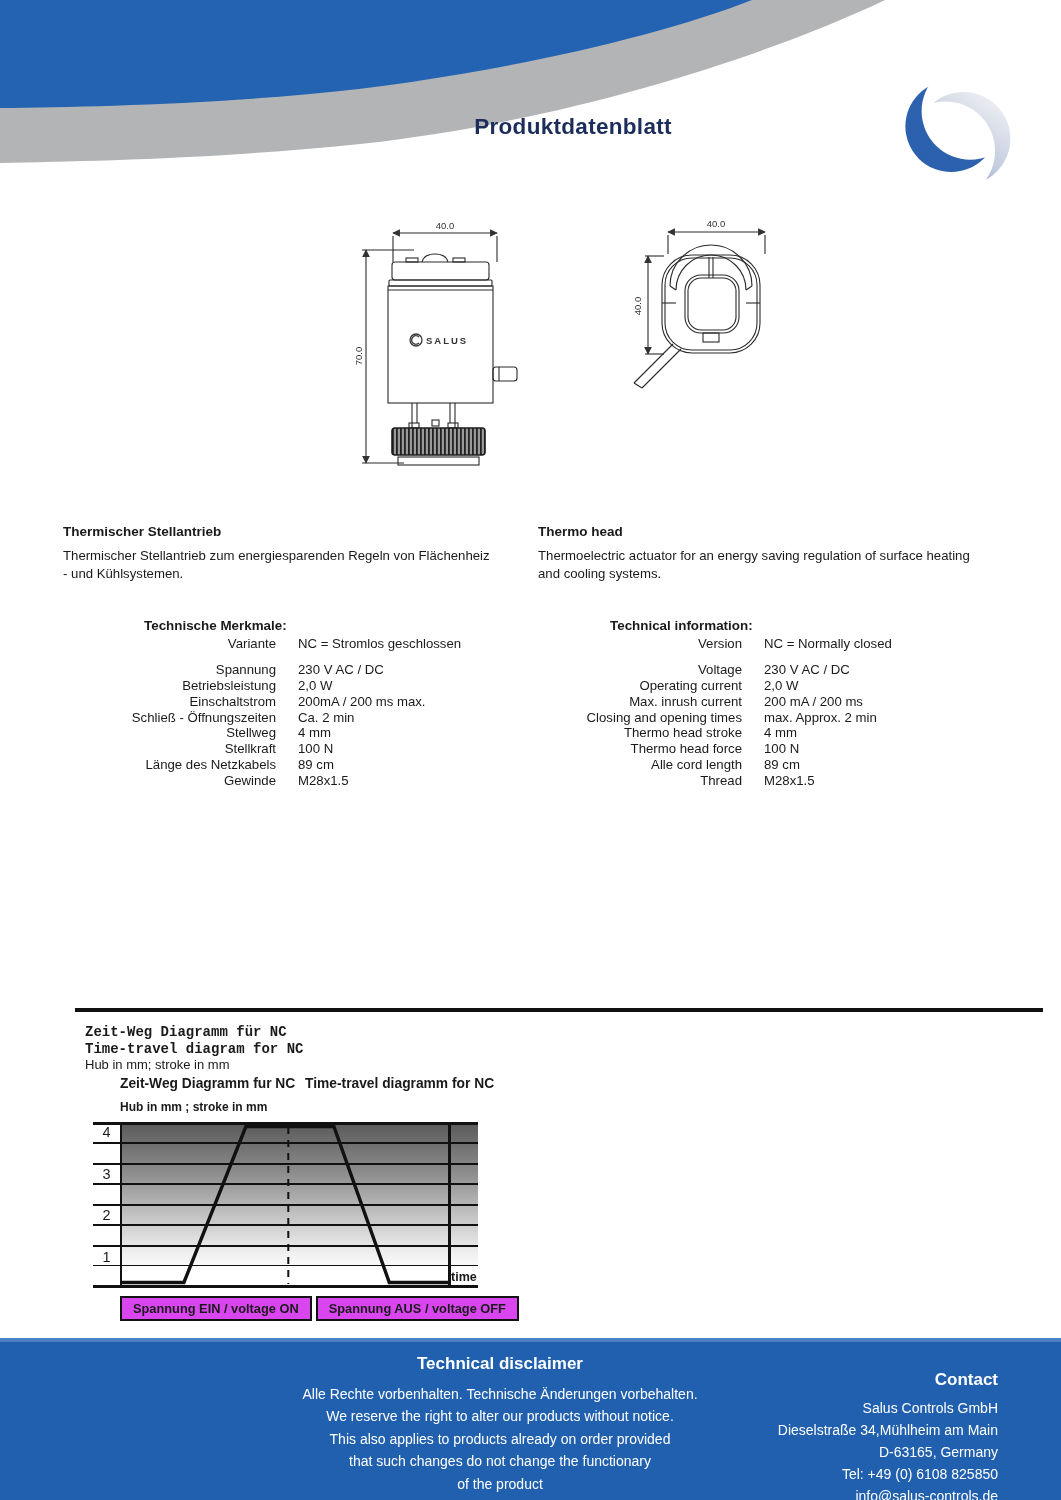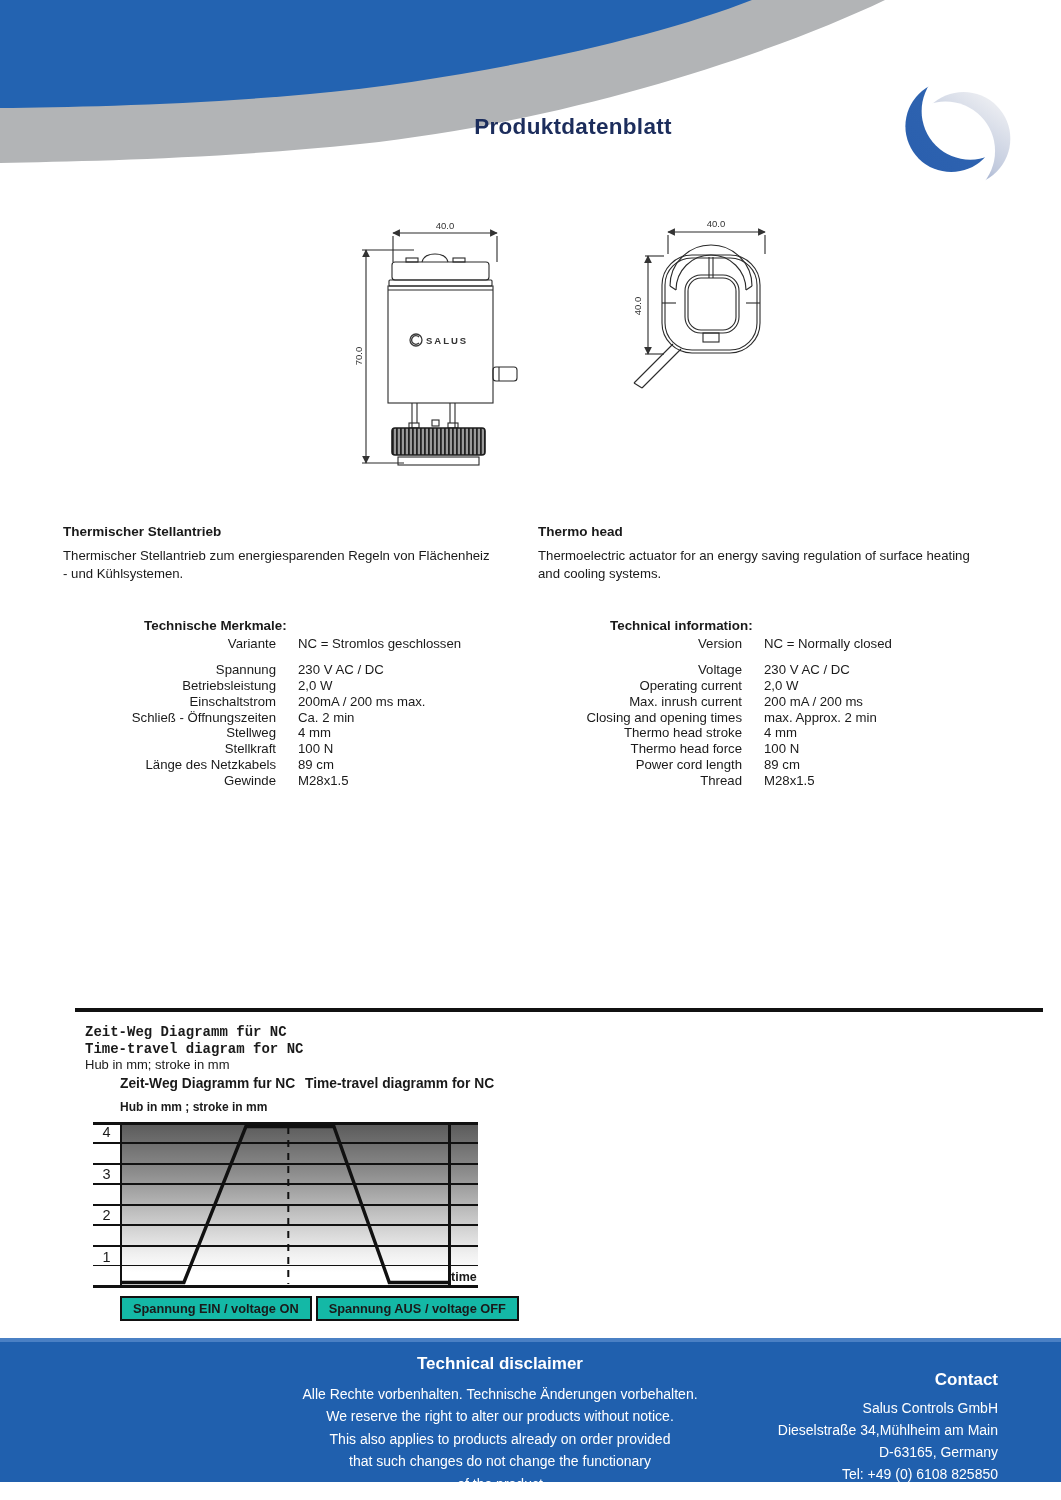--- a/index.html
+++ b/index.html
@@ -55,25 +55,25 @@
     background:linear-gradient(#5c5c5c,#8d8d8d 30%,#c6c6c6 58%,#efefef 80%,#fff 92%);}
   .gl{position:absolute;left:0;right:0;background:#111;}
   .vline{position:absolute;top:0;bottom:0;background:#111;}
   .ylabels{position:absolute;left:0;top:0;width:27px;}
   .ycell{height:41.5px;}
   .ycell span{display:block;width:27px;height:20.4px;line-height:20.4px;text-align:center;font-size:14.5px;}
   .time-label{position:absolute;left:358px;bottom:4px;font-size:12.5px;font-weight:600;}
   .curve-svg{position:absolute;left:0;top:0;pointer-events:none;}
 
   .phase-boxes{position:absolute;left:120px;top:1296px;display:flex;gap:4px;}
-  .phase-box{border:2px solid #111;background:#14b8a6;height:25px;display:flex;align-items:center;
+  .phase-box{border:2px solid #111;background:#d946ef;height:25px;display:flex;align-items:center;
     justify-content:center;padding:0 11px;font-weight:bold;font-size:12.8px;white-space:nowrap;}
 
   
-  .footer{position:absolute;left:0;top:1338px;width:1061px;height:144px;
+  .footer{position:absolute;left:0;top:1338px;width:1061px;height:162px;
     background:var(--footer-blue);border-top:4px solid #4a80c4;color:#fff;}
   .footer .center{position:absolute;left:235px;top:12px;width:530px;text-align:center;}
   .footer .center h5{margin:0 0 9px 0;font-size:17px;}
   .footer .center .ln{font-size:14px;line-height:22.4px;}
   .footer .right{position:absolute;right:63px;top:12px;width:340px;text-align:right;}
   .footer .right h5{margin:16px 0 7px 0;font-size:17px;}
   .footer .right .ln{font-size:14px;line-height:22px;}
 </style>
 </head>
 <body>
@@ -309,21 +309,21 @@
           <span class="lab">Thermo head stroke</span>
           <span class="val">4 mm</span>
         </div>
 
         <div class="spec-row">
           <span class="lab">Thermo head force</span>
           <span class="val">100 N</span>
         </div>
 
         <div class="spec-row">
-          <span class="lab">Power cord length</span>
+          <span class="lab">Alle cord length</span>
           <span class="val">89 cm</span>
         </div>
 
         <div class="spec-row">
           <span class="lab">Thread</span>
           <span class="val">M28x1.5</span>
         </div>
       </div>
   </div>
 

